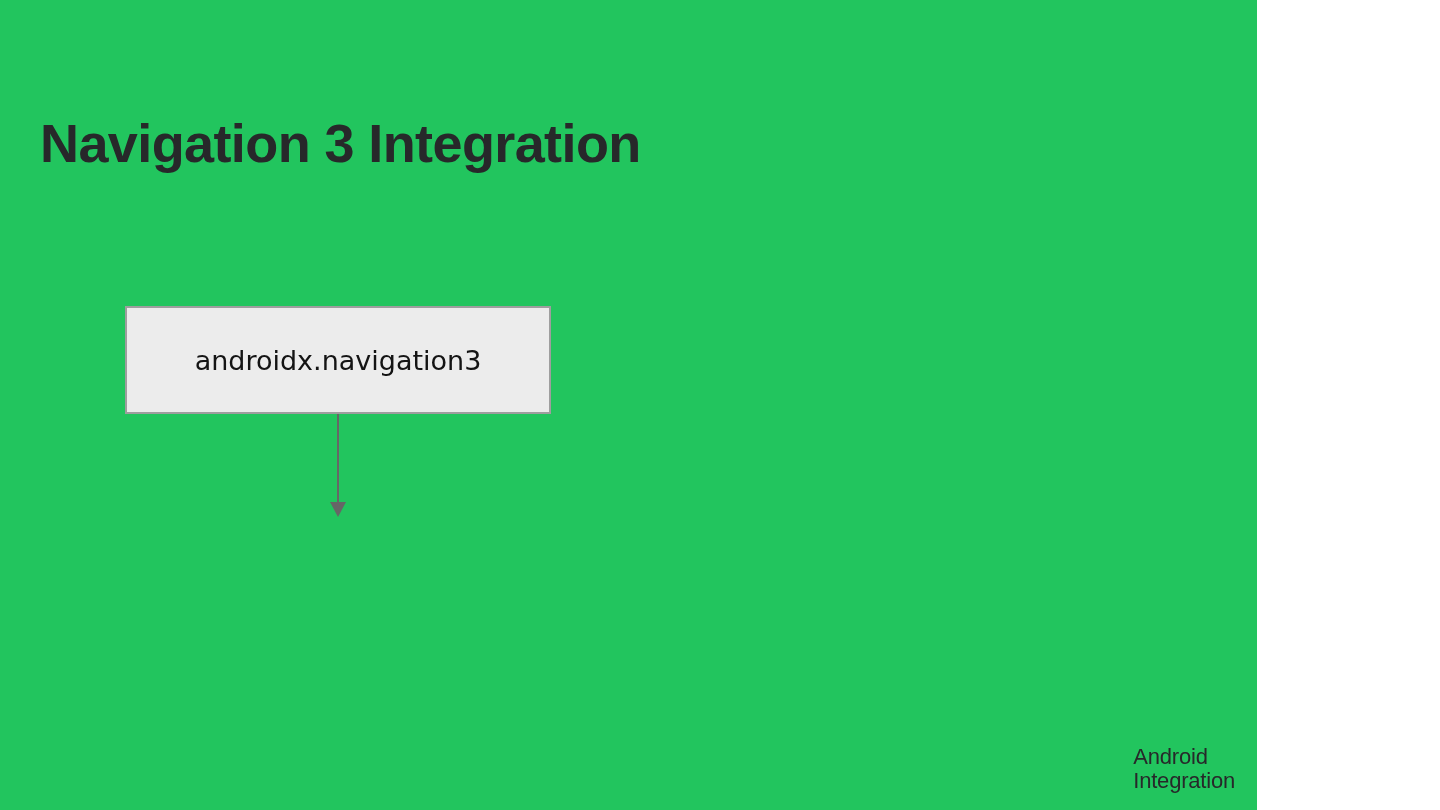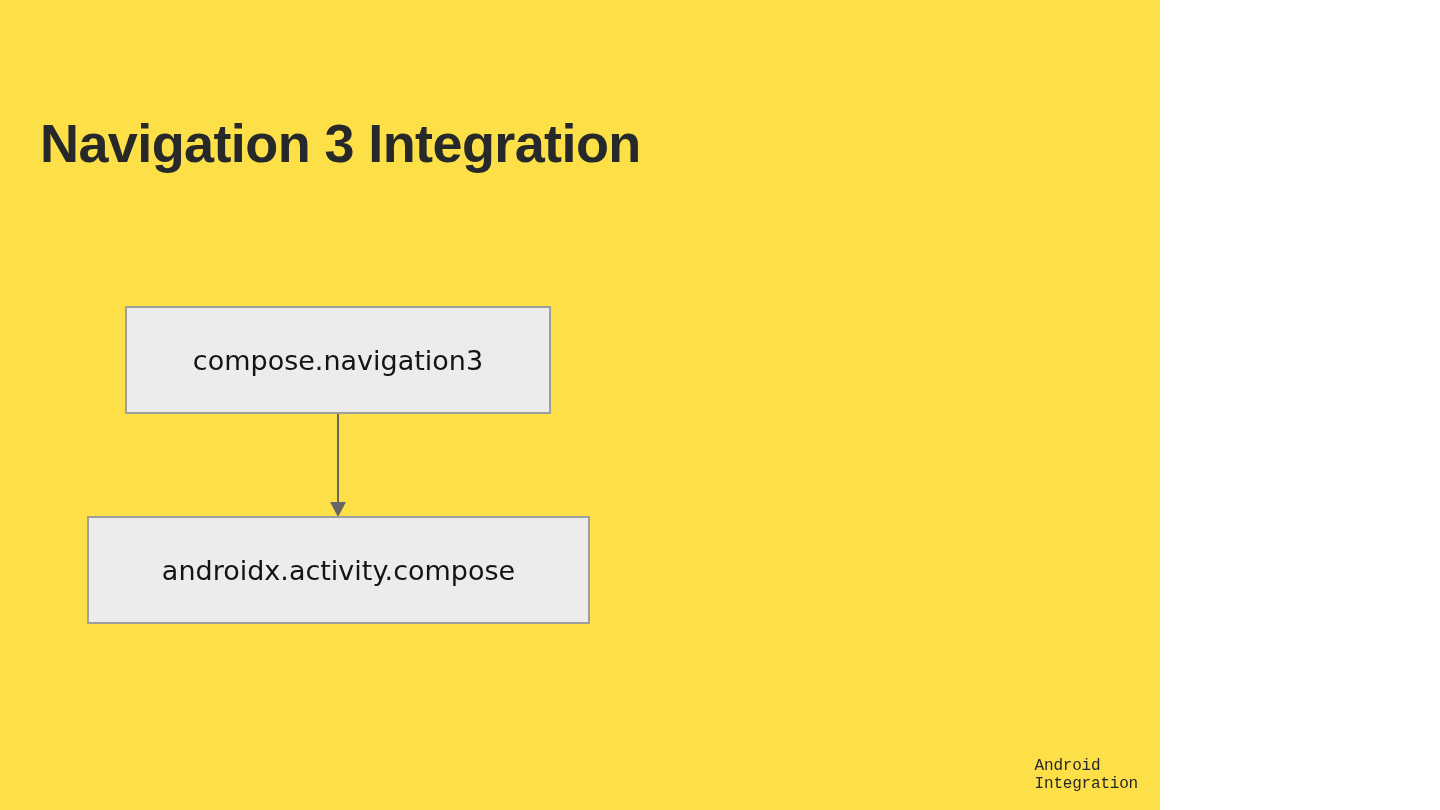--- a/index.html
+++ b/index.html
@@ -9,23 +9,23 @@
   body {
     width: 1440px;
     height: 810px;
     background: #ffffff;
     font-family: "Liberation Sans", sans-serif;
     overflow: hidden;
   }
 
   .slide {
     position: relative;
-    width: 1160px;
+    width: 1257px;
     height: 810px;
-    background: #fde047;
+    background: #22c55e;
   }
 
   
   .slide-title {
     position: absolute;
     left: 40px;
     top: 78px;
     font-family: "Liberation Sans", sans-serif;
     font-size: 54px;
     font-weight: bold;
@@ -87,22 +87,22 @@
     pointer-events: none;
   }
 
   
   .brand-logo {
     position: absolute;
     right: 22px;
     bottom: 16px;
     text-align: left;
     color: #27282a;
-    font-family: Liberation Mono, monospace;
-    font-size: 16px;
+    font-family: Liberation Sans, sans-serif;
+    font-size: 22px;
     font-weight: normal;
     line-height: 1.12;
     letter-spacing: -0.2px;
   }
   .brand-logo div {
     white-space: nowrap;
   }
 </style>
 </head>
 <body>
@@ -112,26 +112,23 @@
   <h1 class="slide-title">Navigation 3 Integration</h1>
 
   <div class="diagram">
 
     <svg class="edge" width="1440" height="810" viewBox="0 0 1440 810" xmlns="http://www.w3.org/2000/svg" aria-hidden="true">
       <line x1="338" y1="414" x2="338" y2="503" stroke="#666666" stroke-width="2"></line>
       <polygon points="330,502 346,502 338,517" fill="#666666"></polygon>
     </svg>
 
     <div class="node" id="node-navigation3">
-      <span class="node-label">compose.navigation3</span>
+      <span class="node-label">androidx.navigation3</span>
     </div>
 
-    <div class="node" id="node-activity-compose">
-      <span class="node-label">androidx.activity.compose</span>
-    </div>
 
   </div>
 
   <div class="brand-logo">
     <div>Android</div>
     <div>Integration</div>
   </div>
 
 </div>
 

